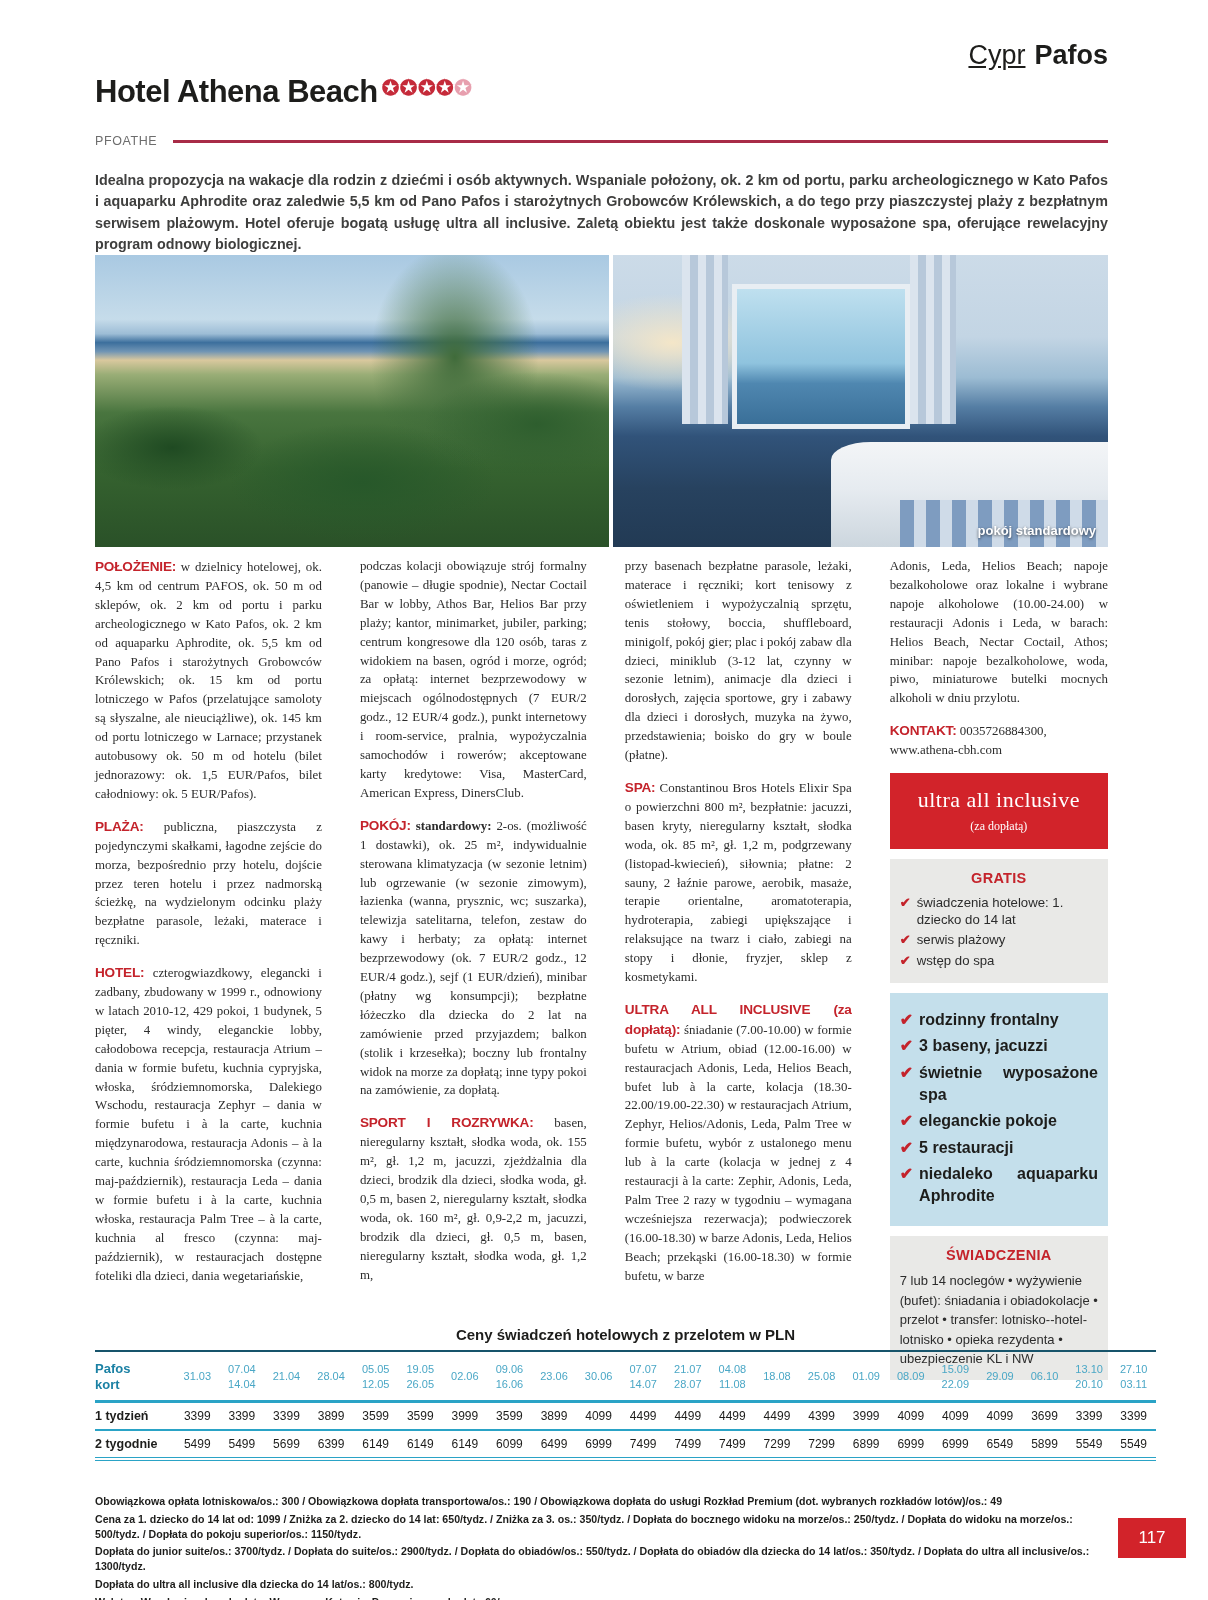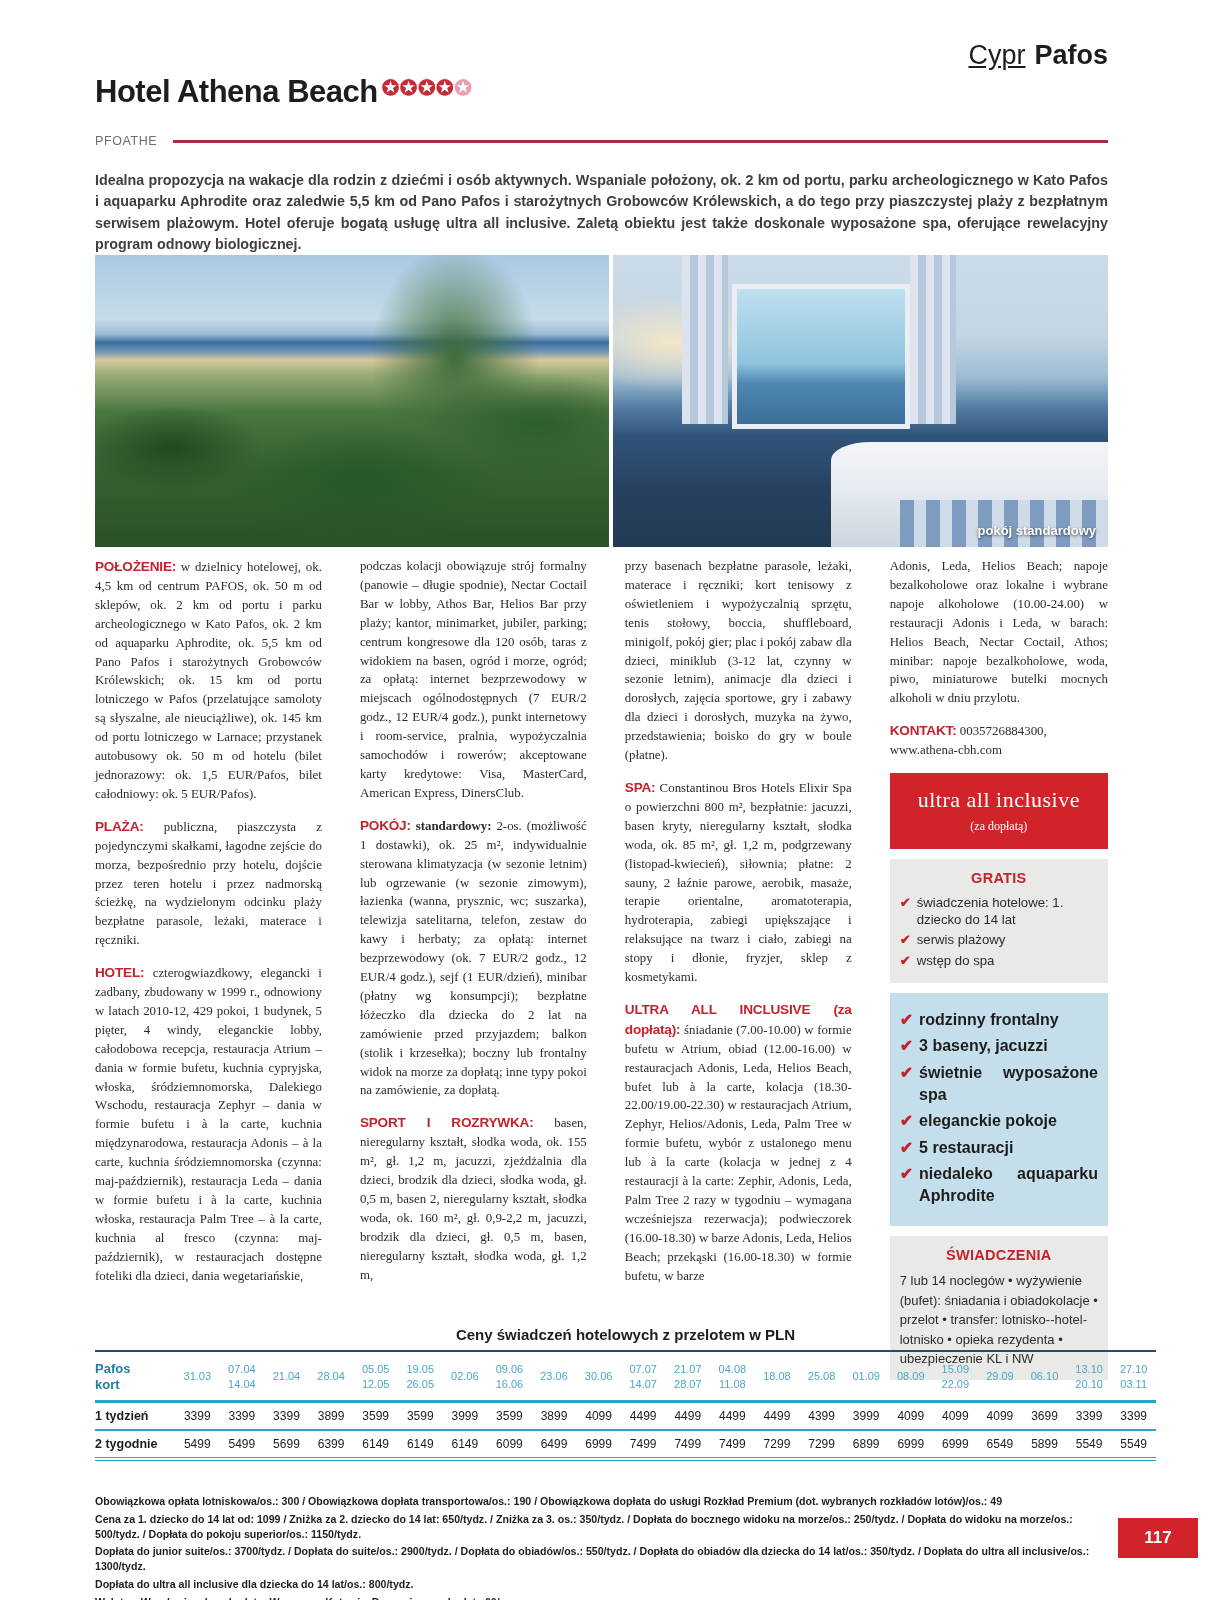--- a/index.html
+++ b/index.html
@@ -90,22 +90,22 @@
   .pbody.last{border-bottom:4px double #2aa3c6;}
   .pcell{text-align:center;}
   .phl{font-weight:700;font-size:13px;line-height:1.2;color:#1b81a4;text-align:left;}
   .pdate{font-size:11px;line-height:1.3;color:#4aa7c6;}
   .plabel{font-weight:700;font-size:12.5px;color:#1d1d1b;text-align:left;}
   .pval{font-size:12px;color:#1d1d1b;}
 
   
   .footer{position:absolute;top:1494px;left:95px;width:1016px;}
   .fnote{margin:0 0 3px;font-weight:700;font-size:10.6px;line-height:1.4;color:#1d1d1b;}
-  .pagenum{position:absolute;left:1118px;top:1518px;width:80px;height:40px;background:#d2232a;
-           color:#fff;font-weight:700;font-size:17px;display:flex;align-items:center;justify-content:center;}
+  .pagenum{position:absolute;left:1118px;top:1518px;width:68px;height:40px;background:#d2232a;
+           color:#fff;font-weight:400;font-size:17px;display:flex;align-items:center;justify-content:center;}
 </style>
 </head>
 <body>
 
 <div class="page">
 
   <div class="region">
     <span class="rg1">Cypr</span><span class="rg2">Pafos</span>
   </div>
 

